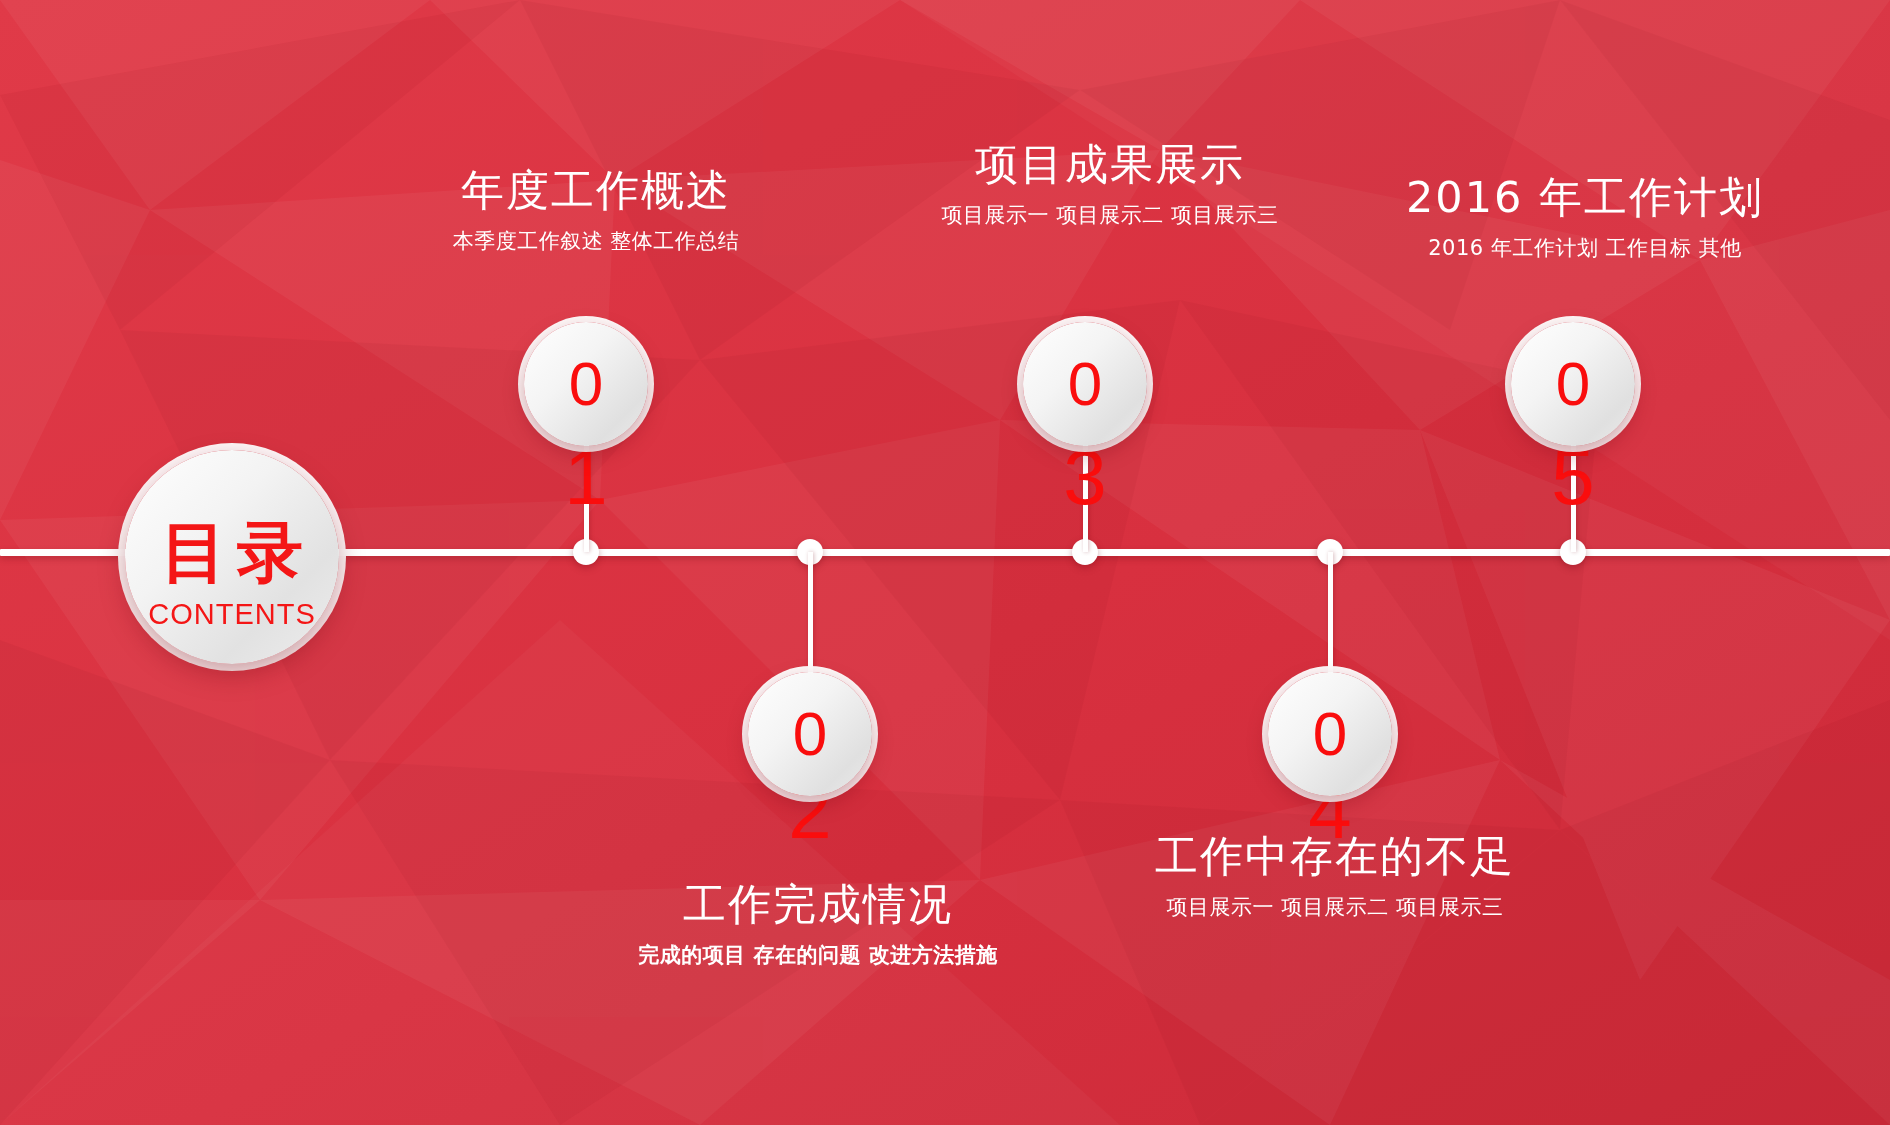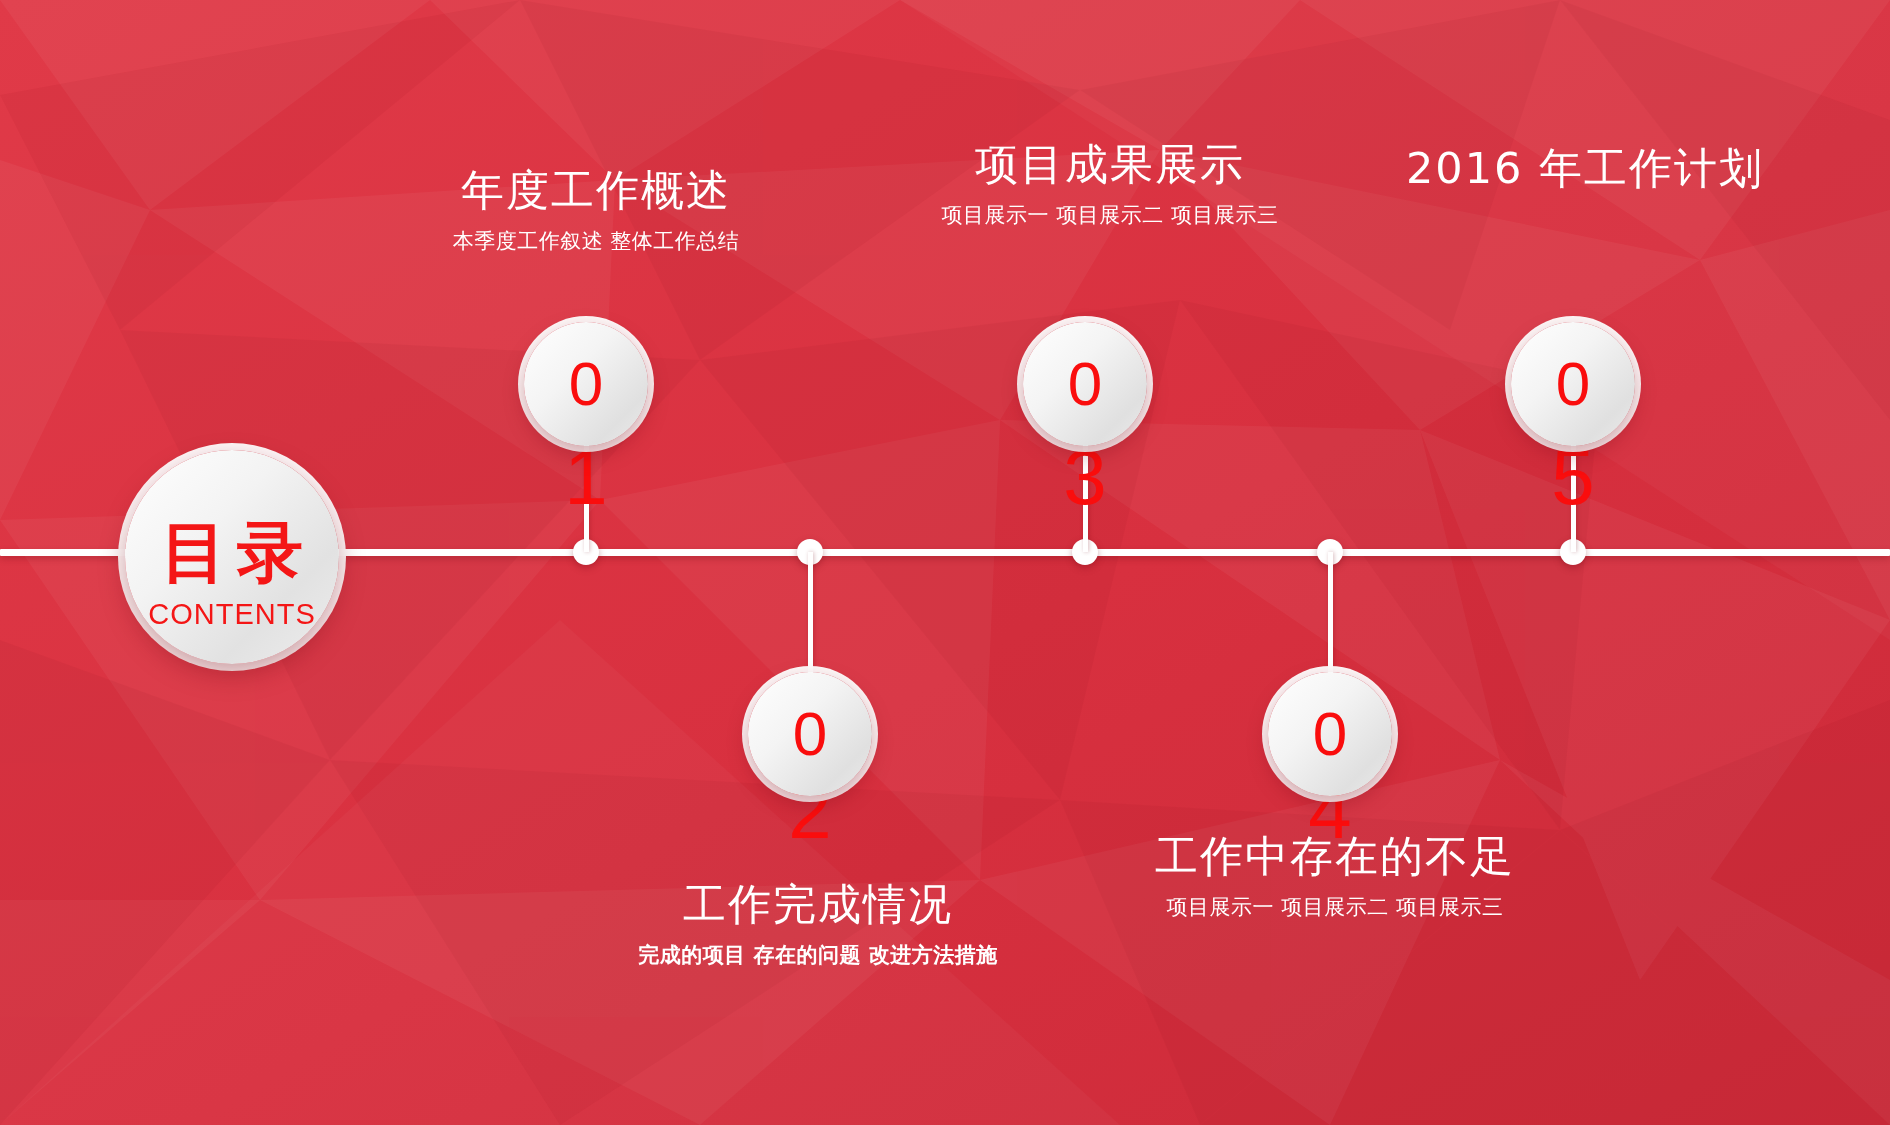--- a/index.html
+++ b/index.html
@@ -192,18 +192,19 @@
     </div>
   </div>
 
   <div class="item">
     <div class="node-dot" style="left:1573px;"></div>
     <div class="stem" style="left:1573px;top:390px;height:162px;"></div>
     <div class="circle" style="left:1573px;top:322px;">
       <span>0</span>
     </div>
     <div class="bignum" style="left:1573px;top:438px;">5</div>
-    <div class="label" style="left:1585px;top:144px;">
+    <div class="label" style="left:1585px;top:173px;">
       <div class="ttl">2016 年工作计划</div>
+      <div class="sub">2016 年工作计划 工作目标 其他</div>
     </div>
   </div>
 
 </div>
 
 </body></html>

